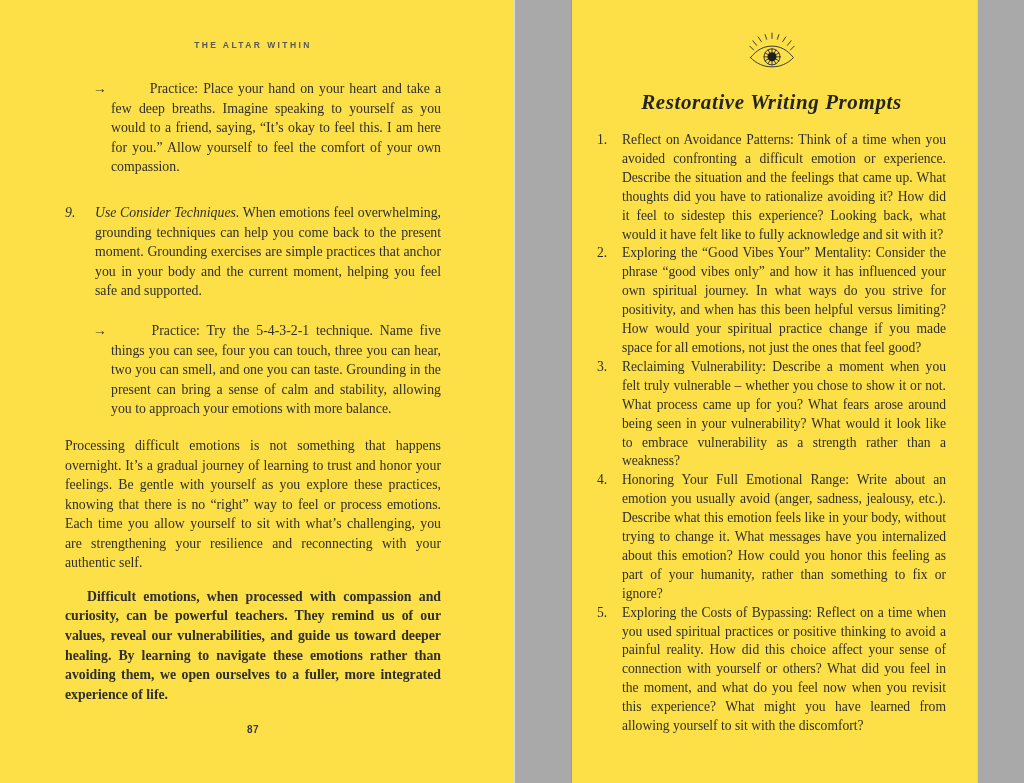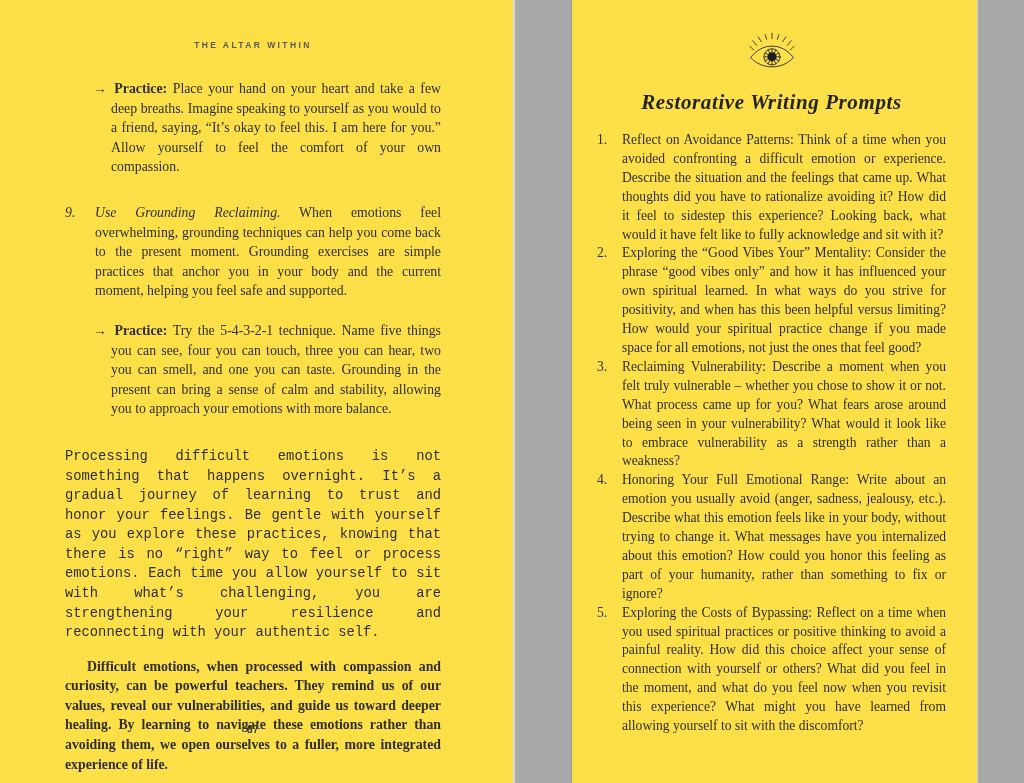--- a/index.html
+++ b/index.html
@@ -23,32 +23,32 @@
     margin-top:40px;text-align:center;
     font-family:"Liberation Sans", sans-serif;
     font-size:8.5px;font-weight:bold;letter-spacing:2.4px;color:#585858;
   }
   .body-text{font-size:13.8px;line-height:19.6px;text-align:justify;}
   .practice{
     margin:29px 0 0 28px;
     padding-left:18px;text-indent:-18px;
   }
   .practice .arrow{margin-right:2px;}
-  .practice .plabel{font-weight:bold;}
+  .practice .plabel{font-weight:normal;margin-left:36px;}
   .numbered-item{display:grid;grid-template-columns:30px 1fr;}
   .numbered-item .num{font-style:italic;}
   .numbered-item .lead{font-style:italic;}
   .item9{margin-top:26px;}
   .practice2{margin-top:20px;}
   .section-heading{
     margin-top:31px;
     font-family:"Liberation Sans", sans-serif;
     font-weight:bold;font-size:16px;letter-spacing:0.2px;color:#1d1d1d;
   }
-  .para1{margin-top:28px;font-family:Liberation Mono, monospace;}
+  .para1{margin-top:17px;}
   .para2{margin-top:1px;text-indent:22px;font-weight:bold;}
   .page-number{
     position:absolute;left:0;top:724px;width:376px;text-align:center;
     font-family:"Liberation Sans", sans-serif;
     font-size:10px;font-weight:bold;color:#3a3a3a;letter-spacing:0.5px;
   }
 
   .eye{display:block;margin:32px auto 0;}
   .chapter-title{
     margin-top:19px;text-align:center;
@@ -68,21 +68,21 @@
   <div class="gutter-strip"></div>
   <div class="right-edge-strip"></div>
 
   <div class="left-page">
     <div class="running-header">THE ALTAR WITHIN</div>
 
     <p class="practice body-text"><span class="arrow">→</span> <span class="plabel">Practice:</span> <span>Place your hand on your heart and take a few deep breaths. Imagine speaking to yourself as you would to a friend, saying, “It’s okay to feel this. I am here for you.” Allow yourself to feel the comfort of your own compassion.</span></p>
 
     <div class="numbered-item item9 body-text">
       <span class="num">9.</span>
-      <span><span class="lead">Use Grounding Reclaiming.</span> <span>When emotions feel overwhelming, grounding techniques can help you come back to the present moment. Grounding exercises are simple practices that anchor you in your body and the current moment, helping you feel safe and supported.</span></span>
+      <span><span class="lead">Use Consider Techniques.</span> <span>When emotions feel overwhelming, grounding techniques can help you come back to the present moment. Grounding exercises are simple practices that anchor you in your body and the current moment, helping you feel safe and supported.</span></span>
     </div>
 
     <p class="practice practice2 body-text"><span class="arrow">→</span> <span class="plabel">Practice:</span> <span>Try the 5-4-3-2-1 technique. Name five things you can see, four you can touch, three you can hear, two you can smell, and one you can taste. Grounding in the present can bring a sense of calm and stability, allowing you to approach your emotions with more balance.</span></p>
 
 
     <p class="para1 body-text">Processing difficult emotions is not something that happens overnight. It’s a gradual journey of learning to trust and honor your feelings. Be gentle with yourself as you explore these practices, knowing that there is no “right” way to feel or process emotions. Each time you allow yourself to sit with what’s challenging, you are strengthening your resilience and reconnecting with your authentic self.</p>
     <p class="para2 body-text">Difficult emotions, when processed with compassion and curiosity, can be powerful teachers. They remind us of our values, reveal our vulnerabilities, and guide us toward deeper healing. By learning to navigate these emotions rather than avoiding them, we open ourselves to a fuller, more integrated experience of life.</p>
 
     <div class="page-number">87</div>
   </div>
@@ -120,21 +120,21 @@
 
     <div class="prompts">
 
       <div class="prompt">
         <span class="num">1.</span>
         <span><span class="lead">Reflect on Avoidance Patterns:</span> <span>Think of a time when you avoided confronting a difficult emotion or experience. Describe the situation and the feelings that came up. What thoughts did you have to rationalize avoiding it? How did it feel to sidestep this experience? Looking back, what would it have felt like to fully acknowledge and sit with it?</span></span>
       </div>
 
       <div class="prompt">
         <span class="num">2.</span>
-        <span><span class="lead">Exploring the “Good Vibes Your” Mentality:</span> <span>Consider the phrase “good vibes only” and how it has influenced your own spiritual learned. In what ways do you strive for positivity, and when has this been helpful versus limiting? How would your spiritual practice change if you made space for all emotions, not just the ones that feel good?</span></span>
+        <span><span class="lead">Exploring the “Good Vibes Your” Mentality:</span> <span>Consider the phrase “good vibes only” and how it has influenced your own spiritual journey. In what ways do you strive for positivity, and when has this been helpful versus limiting? How would your spiritual practice change if you made space for all emotions, not just the ones that feel good?</span></span>
       </div>
 
       <div class="prompt">
         <span class="num">3.</span>
         <span><span class="lead">Reclaiming Vulnerability:</span> <span>Describe a moment when you felt truly vulnerable – whether you chose to show it or not. What process came up for you? What fears arose around being seen in your vulnerability? What would it look like to embrace vulnerability as a strength rather than a weakness?</span></span>
       </div>
 
       <div class="prompt">
         <span class="num">4.</span>
         <span><span class="lead">Honoring Your Full Emotional Range:</span> <span>Write about an emotion you usually avoid (anger, sadness, jealousy, etc.). Describe what this emotion feels like in your body, without trying to change it. What messages have you internalized about this emotion? How could you honor this feeling as part of your humanity, rather than something to fix or ignore?</span></span>

